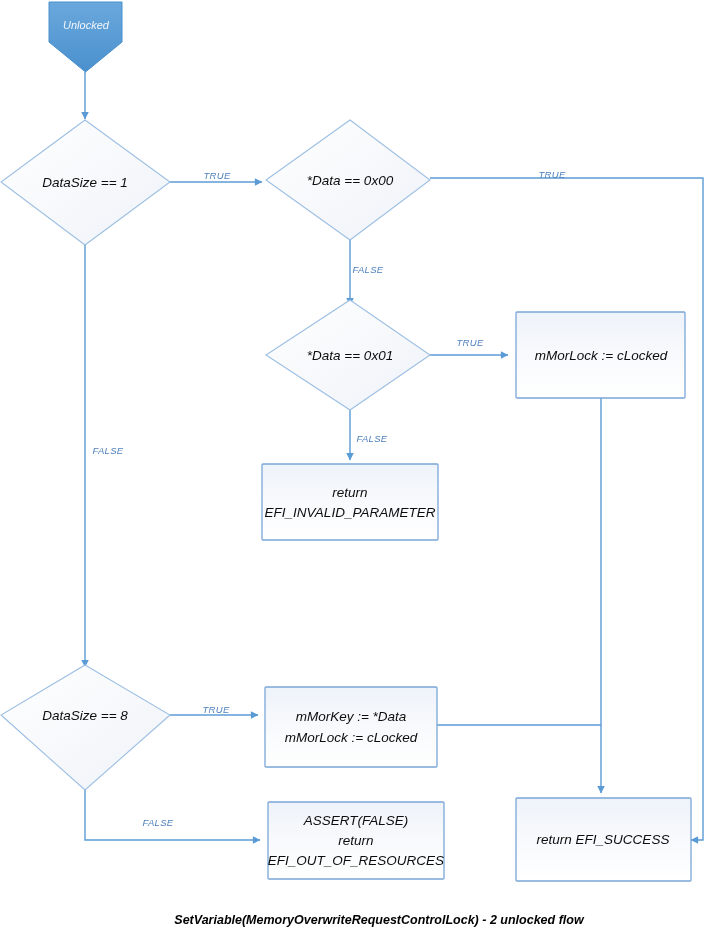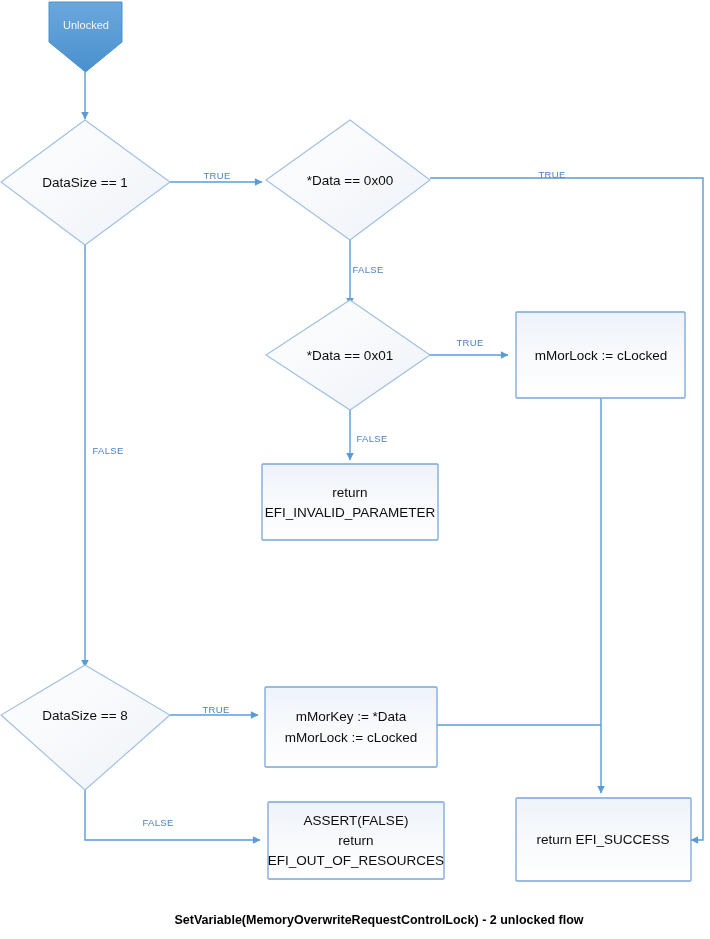--- a/index.html
+++ b/index.html
@@ -10,20 +10,21 @@
   body {
     width: 710px;
     height: 939px;
     font-family: "Liberation Sans", sans-serif;
     overflow: hidden;
   }
   #flow-root {
     position: relative;
     width: 710px;
     height: 939px;
+    font-style: italic;
   }
   svg#flow-svg {
     position: absolute;
     top: 0; left: 0;
     width: 710px;
     height: 939px;
     display: block;
   }
   text {
     font-family: "Liberation Sans", sans-serif;

